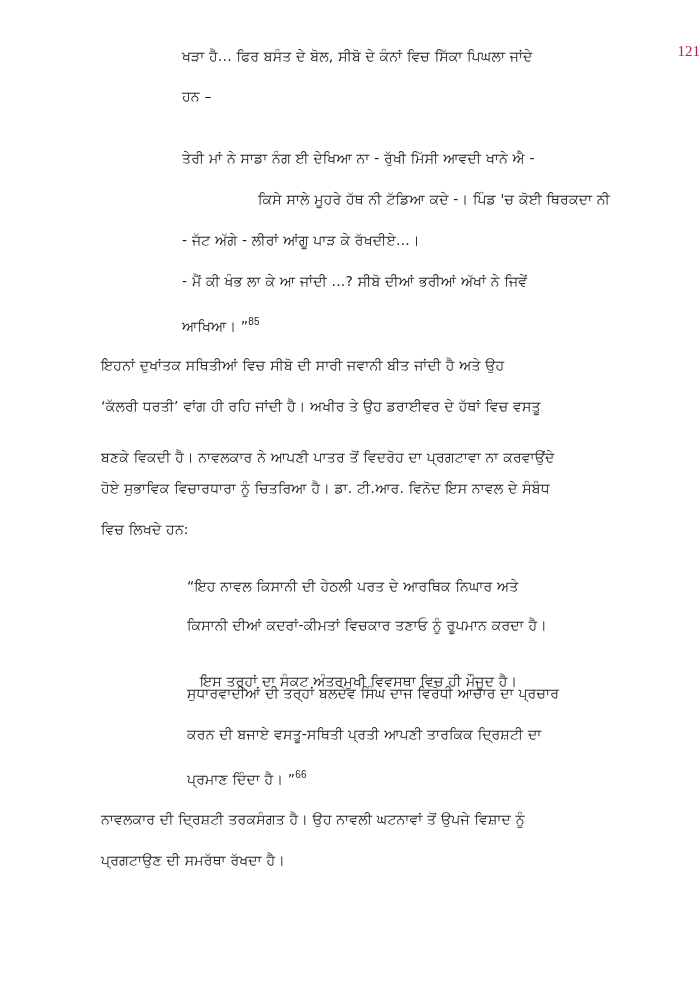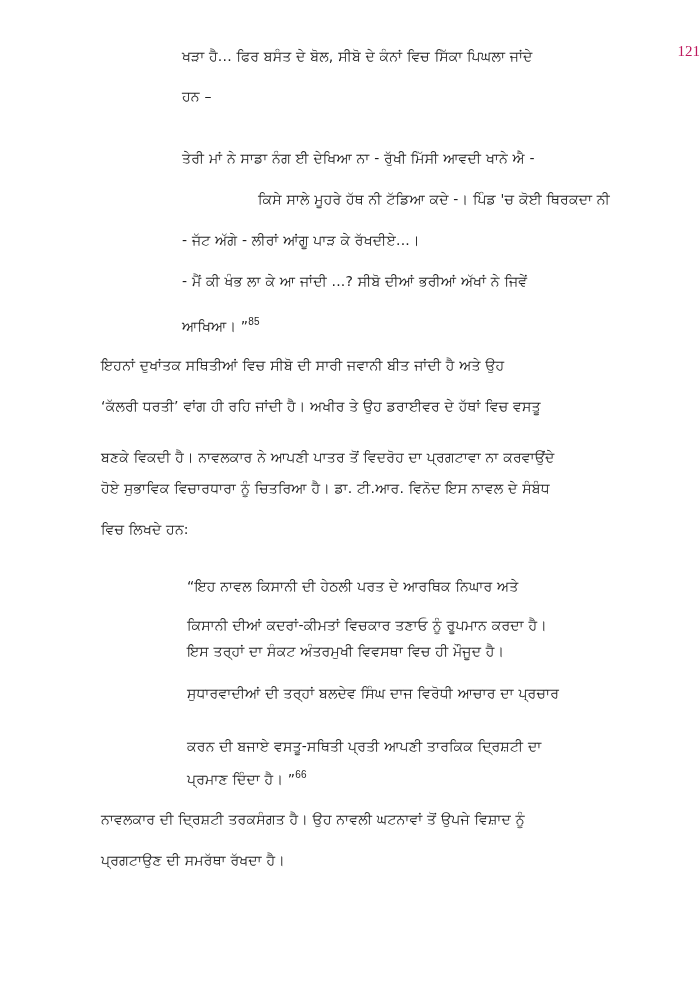--- a/index.html
+++ b/index.html
@@ -64,23 +64,23 @@
   <div class="line body-block" style="top:356px;">ਇਹਨਾਂ ਦੁਖਾਂਤਕ ਸਥਿਤੀਆਂ ਵਿਚ ਸੀਬੋ ਦੀ ਸਾਰੀ ਜਵਾਨੀ ਬੀਤ ਜਾਂਦੀ ਹੈ ਅਤੇ ਉਹ</div>
   <div class="line body-block" style="top:397px;">‘ਕੱਲਰੀ ਧਰਤੀ’ ਵਾਂਗ ਹੀ ਰਹਿ ਜਾਂਦੀ ਹੈ। ਅਖੀਰ ਤੇ ਉਹ ਡਰਾਈਵਰ ਦੇ ਹੱਥਾਂ ਵਿਚ ਵਸਤੂ</div>
   <div class="line body-block" style="top:424px;margin-top:24px;">ਬਣਕੇ ਵਿਕਦੀ ਹੈ। ਨਾਵਲਕਾਰ ਨੇ ਆਪਣੀ ਪਾਤਰ ਤੋਂ ਵਿਦਰੋਹ ਦਾ ਪ੍ਰਗਟਾਵਾ ਨਾ ਕਰਵਾਉਂਦੇ</div>
   <div class="line body-block" style="top:479px;">ਹੋਏ ਸੁਭਾਵਿਕ ਵਿਚਾਰਧਾਰਾ ਨੂੰ ਚਿਤਰਿਆ ਹੈ। ਡਾ. ਟੀ.ਆਰ. ਵਿਨੋਦ ਇਸ ਨਾਵਲ ਦੇ ਸੰਬੰਧ</div>
   <div class="line body-block" style="top:520px;">ਵਿਚ ਲਿਖਦੇ ਹਨ:</div>
 </div>
 
 <div>
   <div class="line quote-block" style="top:561px;margin-top:16px;">“ਇਹ ਨਾਵਲ ਕਿਸਾਨੀ ਦੀ ਹੇਠਲੀ ਪਰਤ ਦੇ ਆਰਥਿਕ ਨਿਘਾਰ ਅਤੇ</div>
   <div class="line quote-block" style="top:604px;margin-top:12px;">ਕਿਸਾਨੀ ਦੀਆਂ ਕਦਰਾਂ-ਕੀਮਤਾਂ ਵਿਚਕਾਰ ਤਣਾਓ ਨੂੰ ਰੂਪਮਾਨ ਕਰਦਾ ਹੈ।</div>
-  <div class="line quote-block" style="top:642px;">ਇਸ ਤਰ੍ਹਾਂ ਦਾ ਸੰਕਟ ਅੰਤਰਮੁਖੀ ਵਿਵਸਥਾ ਵਿਚ ਹੀ ਮੌਜੂਦ ਹੈ।</div>
+  <div class="line quote-block" style="top:672px;margin-left:13px;">ਇਸ ਤਰ੍ਹਾਂ ਦਾ ਸੰਕਟ ਅੰਤਰਮੁਖੀ ਵਿਵਸਥਾ ਵਿਚ ਹੀ ਮੌਜੂਦ ਹੈ।</div>
   <div class="line quote-block" style="top:684px;">ਸੁਧਾਰਵਾਦੀਆਂ ਦੀ ਤਰ੍ਹਾਂ ਬਲਦੇਵ ਸਿੰਘ ਦਾਜ ਵਿਰੋਧੀ ਆਚਾਰ ਦਾ ਪ੍ਰਚਾਰ</div>
-  <div class="line quote-block" style="top:725px;margin-top:12px;">ਕਰਨ ਦੀ ਬਜਾਏ ਵਸਤੂ-ਸਥਿਤੀ ਪ੍ਰਤੀ ਆਪਣੀ ਤਾਰਕਿਕ ਦ੍ਰਿਸ਼ਟੀ ਦਾ</div>
+  <div class="line quote-block" style="top:725px;">ਕਰਨ ਦੀ ਬਜਾਏ ਵਸਤੂ-ਸਥਿਤੀ ਪ੍ਰਤੀ ਆਪਣੀ ਤਾਰਕਿਕ ਦ੍ਰਿਸ਼ਟੀ ਦਾ</div>
   <div class="line quote-block" style="top:766px;">
     <span>ਪ੍ਰਮਾਣ ਦਿੰਦਾ ਹੈ। ”</span><sup>66</sup>
   </div>
 </div>
 
 <div>
   <div class="line body-block" style="top:810px;">ਨਾਵਲਕਾਰ ਦੀ ਦ੍ਰਿਸ਼ਟੀ ਤਰਕਸੰਗਤ ਹੈ। ਉਹ ਨਾਵਲੀ ਘਟਨਾਵਾਂ ਤੋਂ ਉਪਜੇ ਵਿਸ਼ਾਦ ਨੂੰ</div>
   <div class="line body-block" style="top:851px;">ਪ੍ਰਗਟਾਉਣ ਦੀ ਸਮਰੱਥਾ ਰੱਖਦਾ ਹੈ।</div>
 </div>
 

